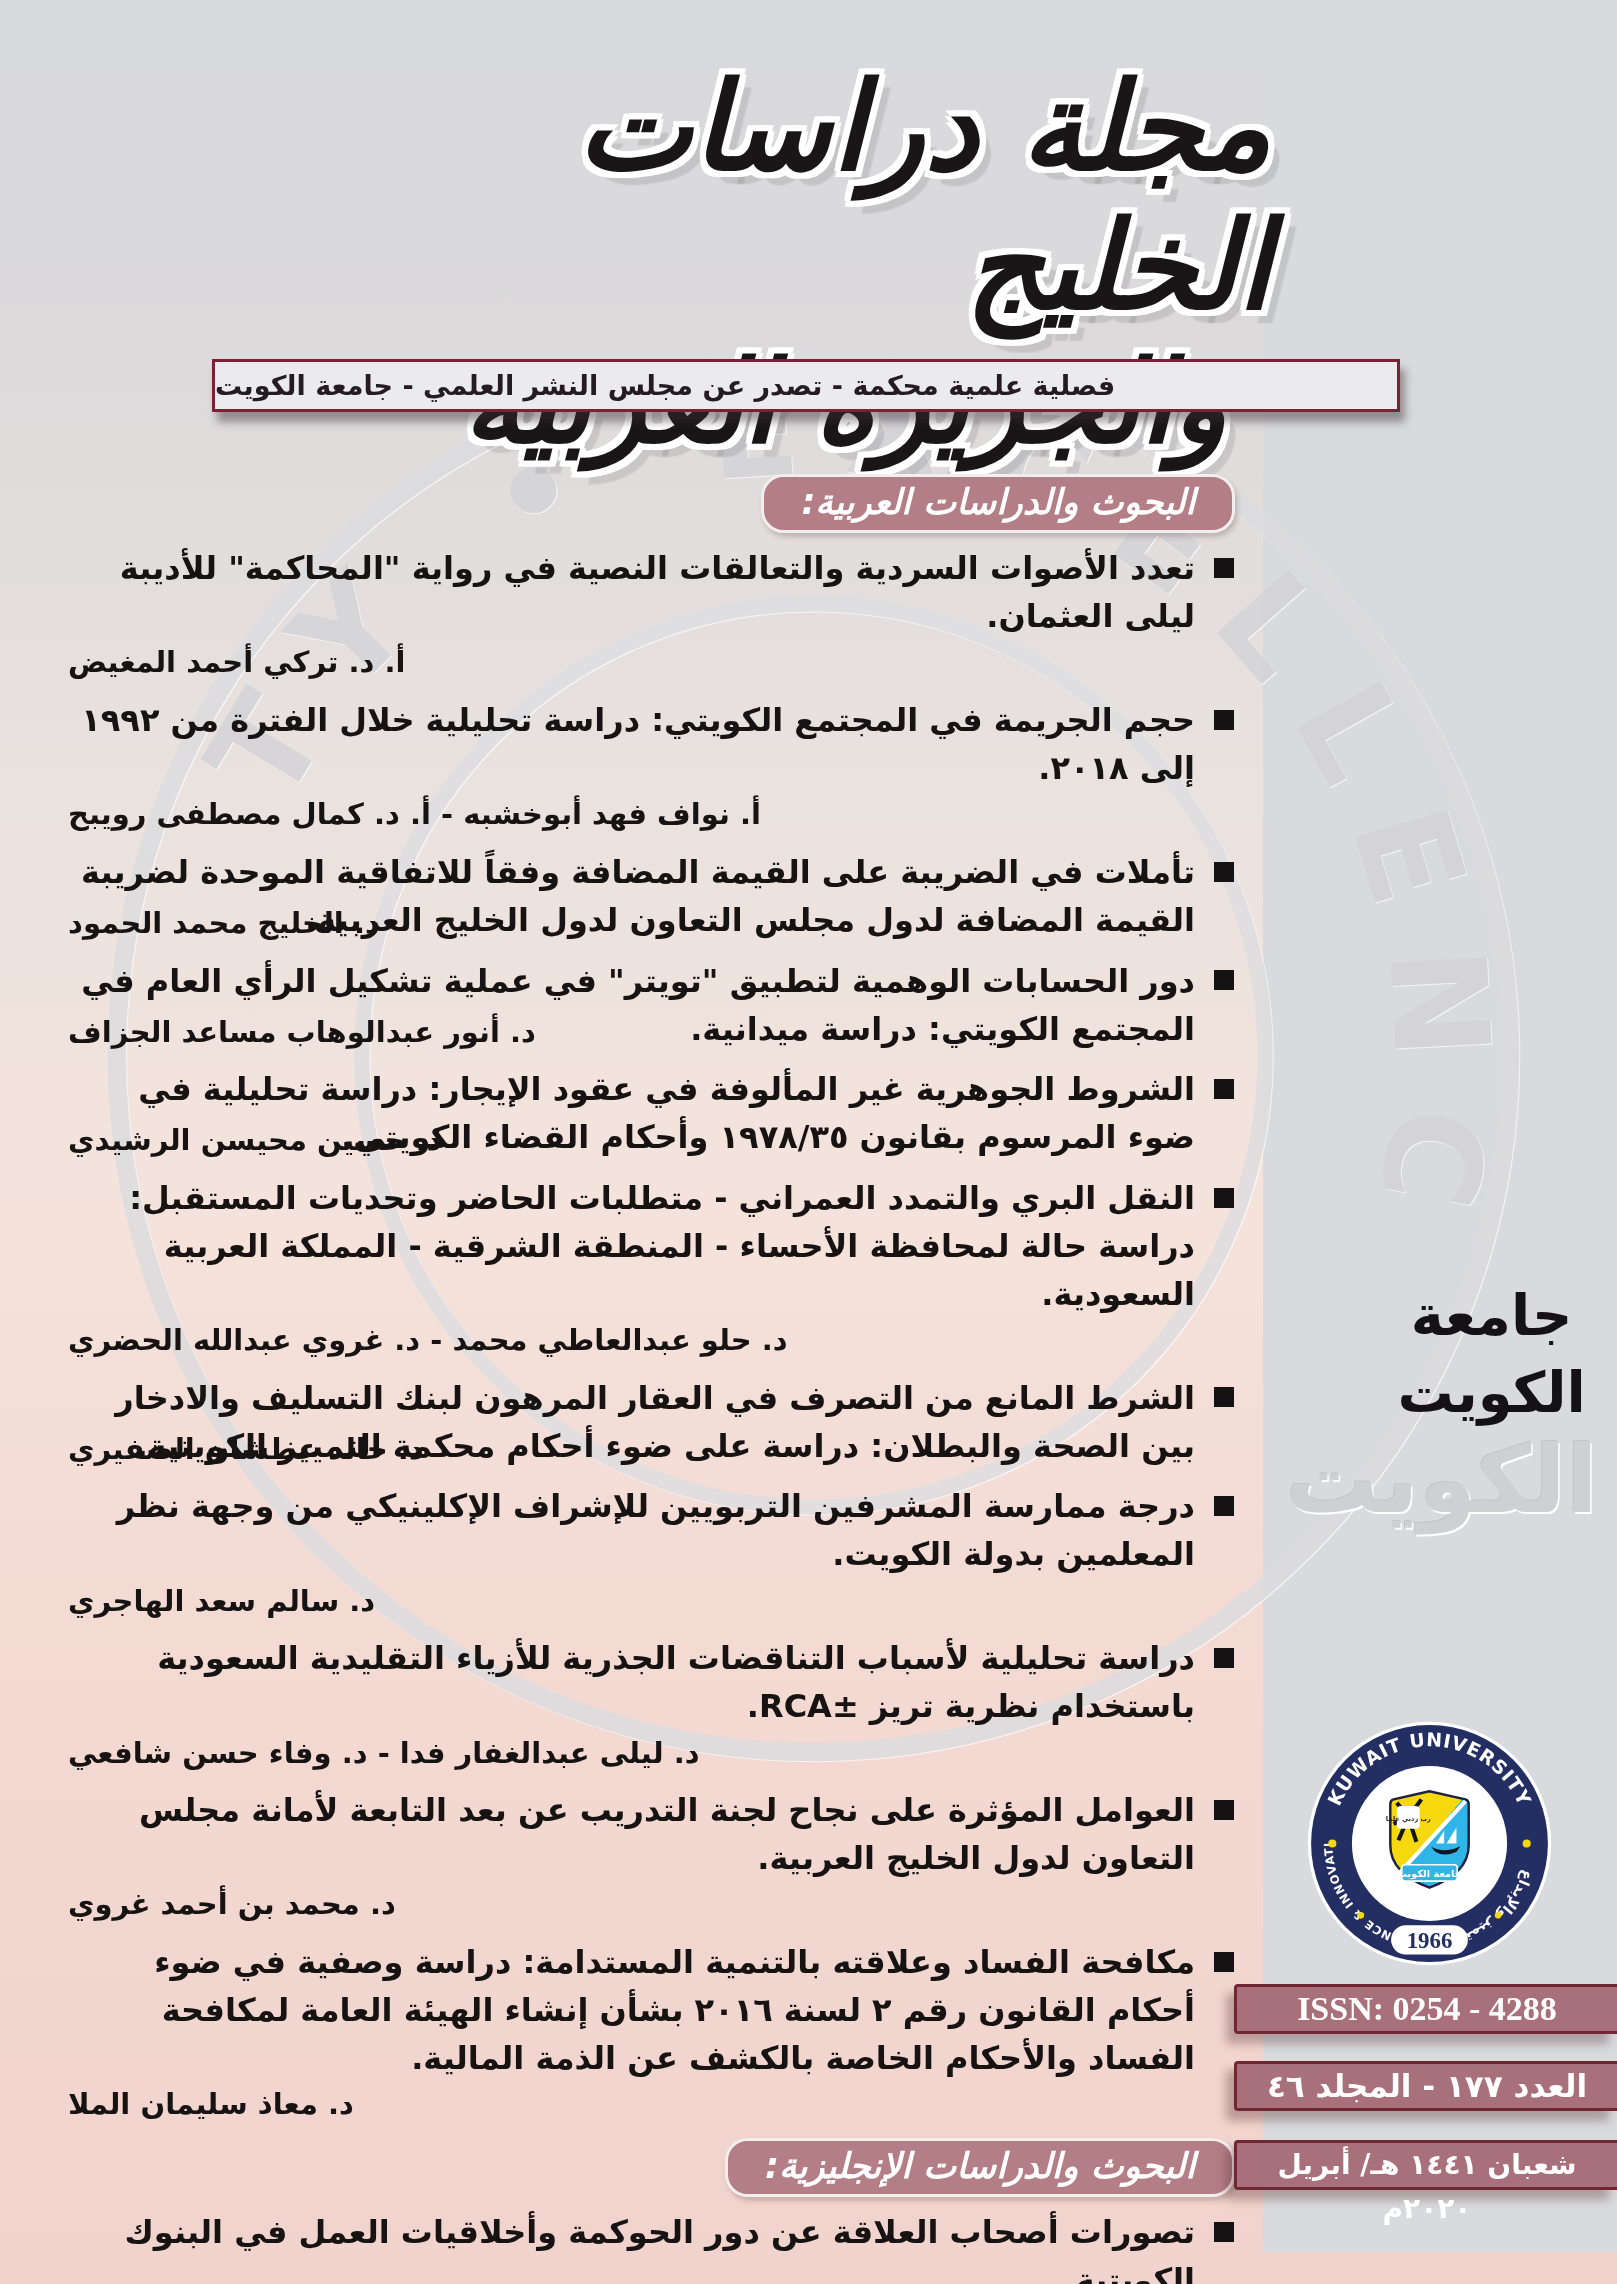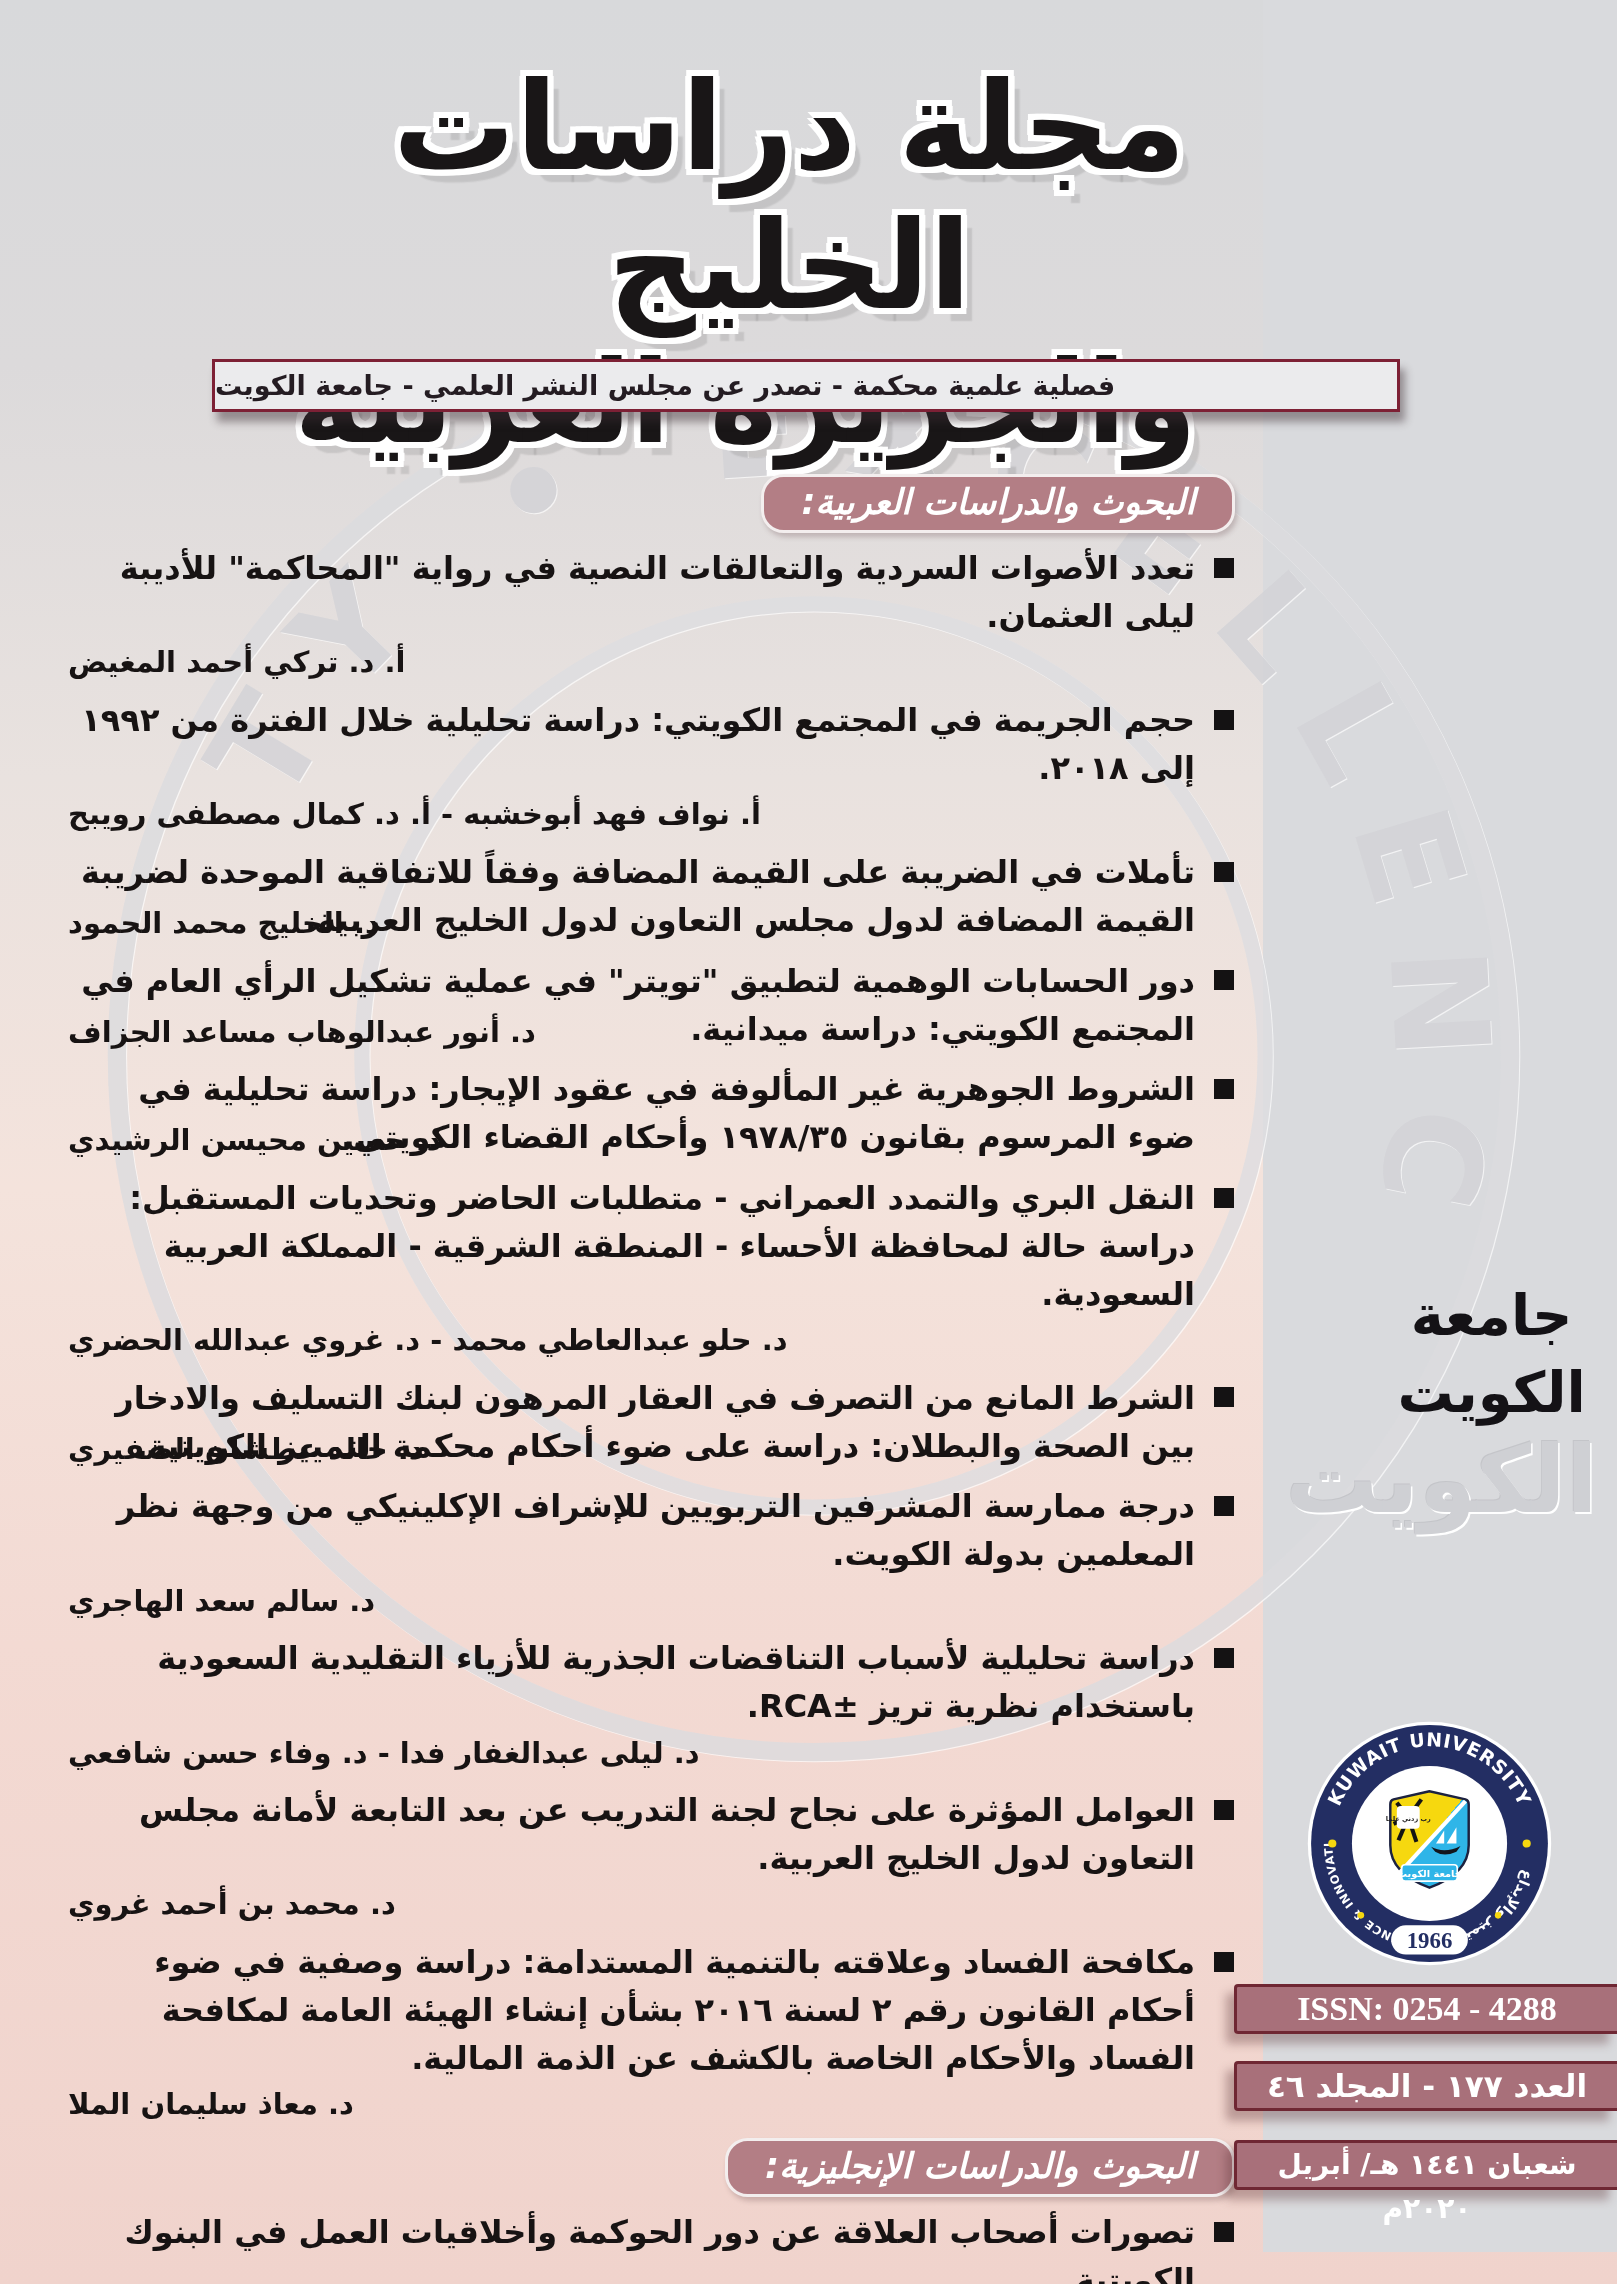--- a/index.html
+++ b/index.html
@@ -8,21 +8,21 @@
         background:linear-gradient(180deg,#d8d9db 0%,#dcdadb 16%,#e9e2df 34%,#f4e3dc 52%,#f3dad3 72%,#f0d3cc 100%);}
   
   #right-panel{position:absolute;left:1263px;top:0;width:354px;height:2252px;background:#d9dadd;z-index:0;}
   
   .emboss-svg{position:absolute;left:48px;top:290px;width:1531px;height:1531px;z-index:1;opacity:.8;
               filter:drop-shadow(1.6px 1.6px 0 rgba(255,255,255,.85));}
   .emboss-word{position:absolute;left:1265px;top:1426px;width:353px;text-align:center;z-index:1;
                font-size:93px;font-weight:bold;color:#cfd0d4;
                text-shadow:1.6px 1.6px 0 #ffffff,-0.8px -0.8px 0 #c4c5c9;}
   
-  #masthead{position:absolute;left:290px;top:58px;width:999px;text-align:center;z-index:3;direction:rtl;color:#191617;}
+  #masthead{position:absolute;left:272px;top:58px;width:999px;z-index:3;direction:rtl;color:#191617;font-style:italic;}
   #masthead .m1{font-size:122px;line-height:139px;font-weight:bold;
       text-shadow:-5.6px -5.6px 0 #fff,5.6px -5.6px 0 #fff,-5.6px 5.6px 0 #fff,5.6px 5.6px 0 #fff,0 -6.4px 0 #fff,0 6.4px 0 #fff,-6.4px 0 0 #fff,6.4px 0 0 #fff,11.3px 13px 1.6px rgba(40,40,40,.12);}
   #masthead .m2{font-size:114px;line-height:133px;font-weight:bold;transform:translateX(-44px);
       text-shadow:-5.6px -5.6px 0 #fff,5.6px -5.6px 0 #fff,-5.6px 5.6px 0 #fff,5.6px 5.6px 0 #fff,0 -6.4px 0 #fff,0 6.4px 0 #fff,-6.4px 0 0 #fff,6.4px 0 0 #fff,11.3px 13px 1.6px rgba(40,40,40,.12);}
   
   #banner{position:absolute;left:212px;top:359px;width:1188px;height:53px;box-sizing:border-box;z-index:3;
           background:#ebebed;border:3.2px solid #7d2035;box-shadow:4.8px 9.7px 8px rgba(60,45,52,.45);
           direction:rtl;text-align:left;font-size:27px;font-weight:bold;color:#241c22;line-height:47px;}
   
   #content{position:absolute;left:68px;top:474px;width:1172px;z-index:3;direction:rtl;color:#171313;}

